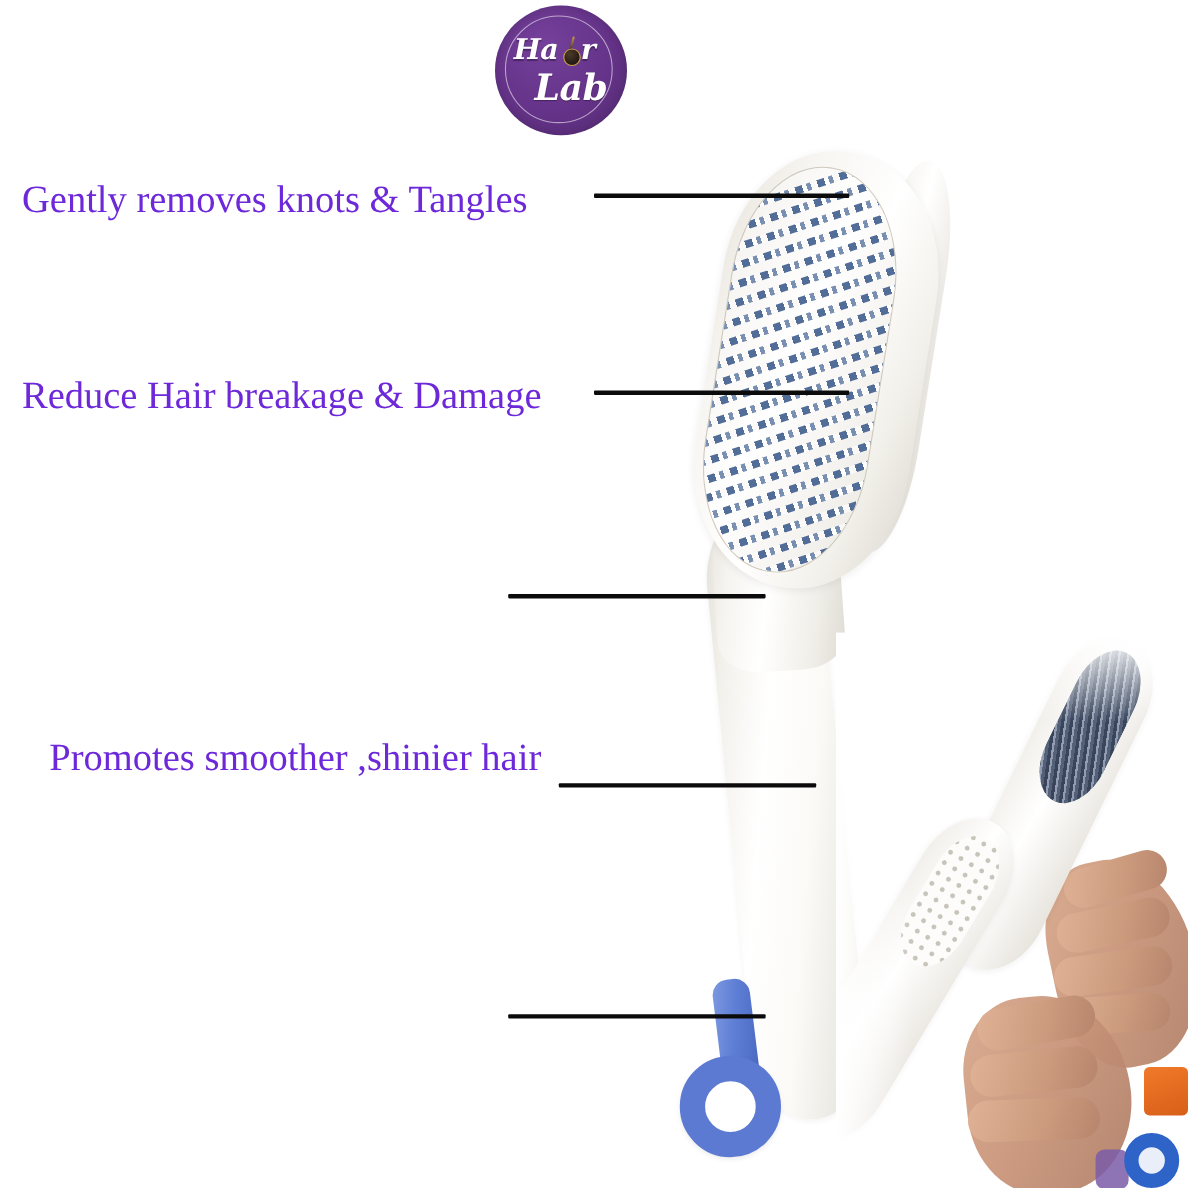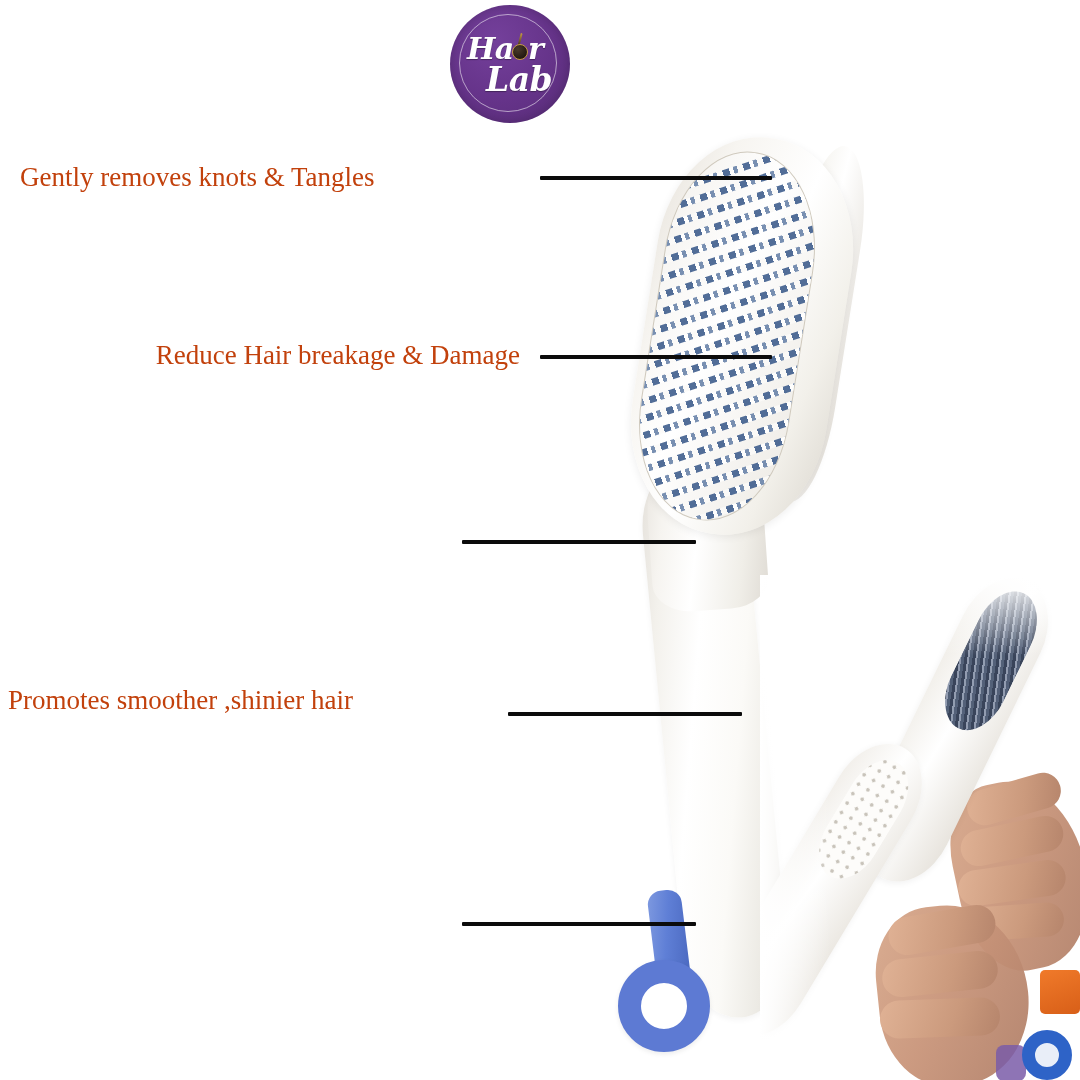--- a/index.html
+++ b/index.html
@@ -40,21 +40,21 @@
     color: #ffffff;
     font-family: "DejaVu Serif", "Liberation Serif", serif;
     font-style: italic;
     font-weight: bold;
     letter-spacing: -0.5px;
     text-shadow: 0 1px 1px rgba(0,0,0,.35);
     white-space: nowrap;
   }
   #logo .word-hair {
     left: 17px; top: 26px;
-    font-size: 30px;
+    font-size: 26px;
   }
   #logo .word-lab {
     left: 36px; top: 55px;
     font-size: 33px;
   }
   
   #logo .drop {
     position: absolute;
     left: 61px; top: 33px;
     width: 18px; height: 22px;
@@ -73,22 +73,22 @@
     left: 8px; top: -5px;
     width: 2.4px; height: 14px;
     background: linear-gradient(to bottom, #c49a42, #3a2a18);
     transform: rotate(14deg);
     border-radius: 2px;
   }
 
   
   .feature-label {
     position: absolute;
-    color: #c2410c;
-    font-size: 27px;
+    color: #6d28d9;
+    font-size: 35px;
     line-height: 1.28;
     white-space: pre-line;
     text-align: center;
   }
 
   
   .leader-line {
     position: absolute;
     height: 4px;
     background: #0b0b0b;
@@ -390,19 +390,19 @@
   </div>
 
   <div class="leader-line" style="left:540px; top:176px; width:232px;"></div>
   <div class="leader-line" style="left:540px; top:355px; width:232px;"></div>
   <div class="leader-line" style="left:462px; top:540px; width:234px;"></div>
   <div class="leader-line" style="left:508px; top:712px; width:234px;"></div>
   <div class="leader-line" style="left:462px; top:922px; width:234px;"></div>
 
   <div class="feature-label" style="left:20px; top:160px; width:500px; text-align:left;">Gently removes knots &amp; Tangles</div>
 
-  <div class="feature-label" style="left:20px; top:338px; width:500px; text-align:right;">Reduce Hair breakage &amp; Damage</div>
-
-
-  <div class="feature-label" style="left:8px; top:683px; width:484px; text-align:left;font-family:Liberation Serif, serif;">Promotes smoother ,shinier hair</div>
+  <div class="feature-label" style="left:20px; top:338px; width:500px; text-align:left;">Reduce Hair breakage &amp; Damage</div>
+
+
+  <div class="feature-label" style="left:8px; top:667px; width:484px; text-align:right;font-family:Liberation Serif, serif;">Promotes smoother ,shinier hair</div>
 
 
 </div>
 
 </body></html>

